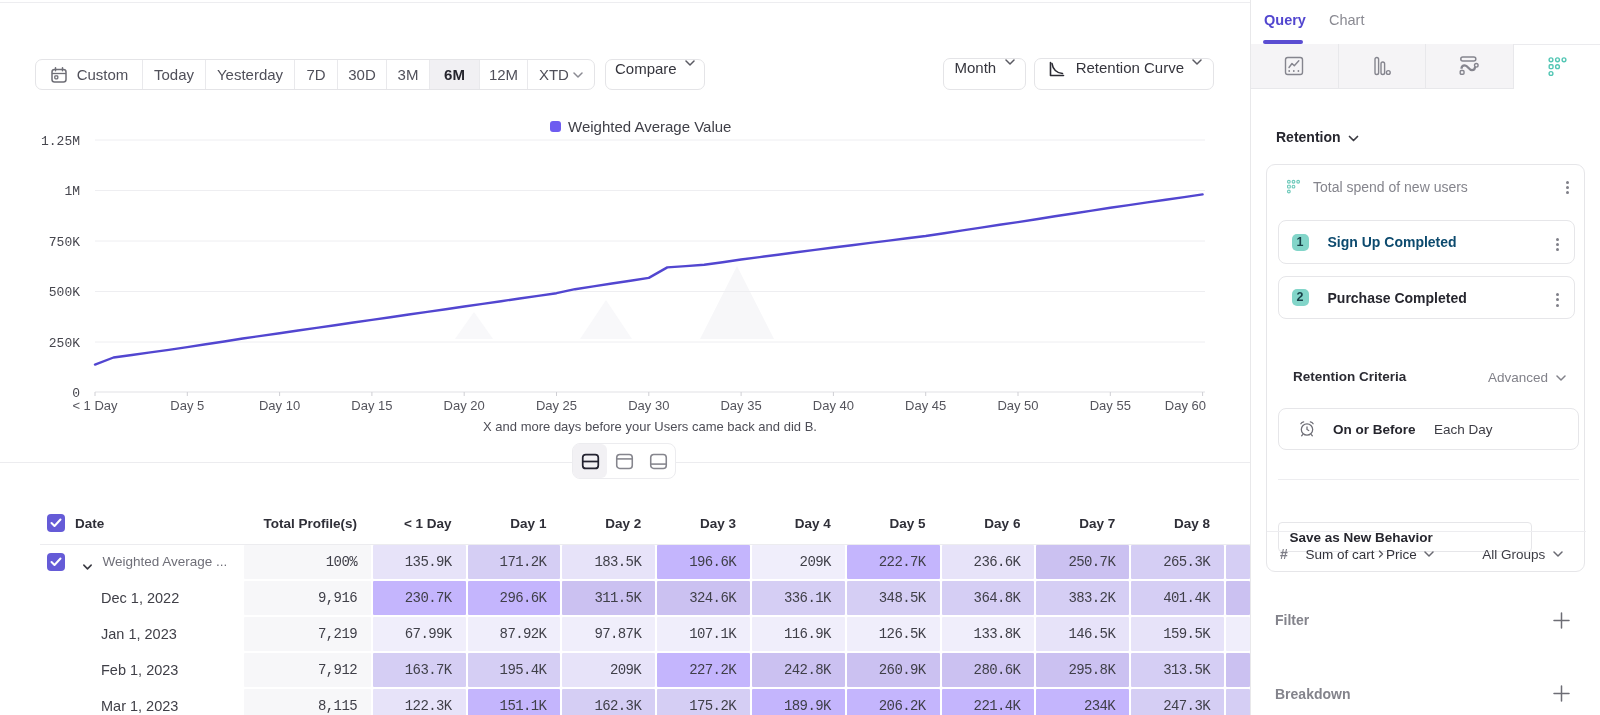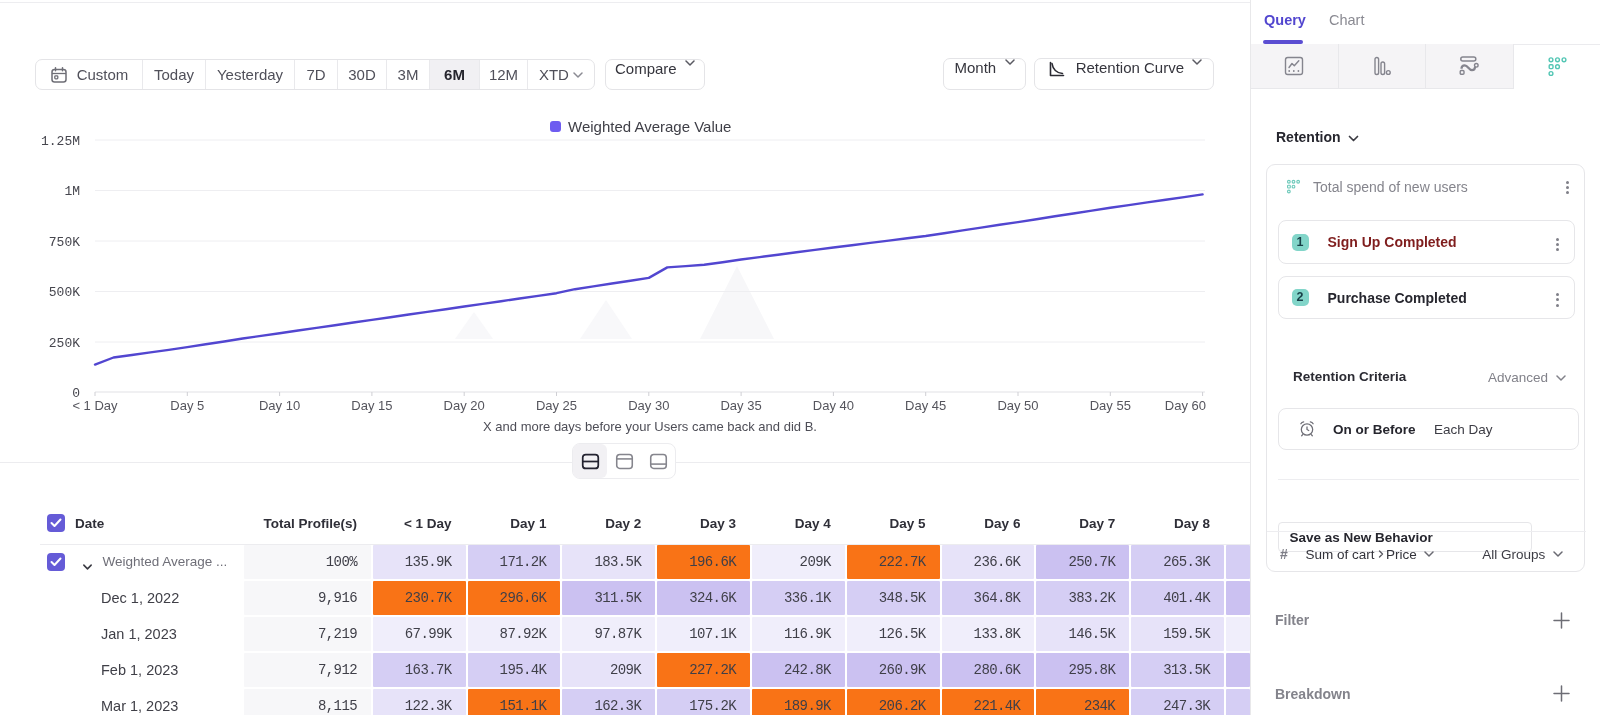--- a/index.html
+++ b/index.html
@@ -22,21 +22,21 @@
 #ltg { left:572px; top:443px; width:104px; height:36px; background:#fff; border:1px solid #ececef;
   border-radius:8px; display:flex; }
 #ltg .t { width:34px; height:34px; border-radius:6px; display:flex; align-items:center; justify-content:center; }
 
 #tbl { left:40px; top:505px; width:1210px; }
 .trow { position:relative; height:36px; }
 .cell { position:absolute; height:34px; top:0; border-radius:1px; }
 .num { font-family:Liberation Mono, monospace; font-size:14px; color:#3f3f48;
   text-align:right; padding-right:14px; line-height:34px; letter-spacing:-0.6px;}
 .hdr { font-size:13.5px; font-weight:700; color:#2f2f38; }
-.xl { background:#f0eefb; } .l { background:#e7e3f9; } .lm { background:#f97316;padding-left:8px; }
+.xl { background:#f0eefb; } .l { background:#e7e3f9; } .lm { background:#c4b5fd;padding-left:8px; }
 .m { background:#d5cef4; } .md { background:#cbc1f1; } .gp { background:#f7f7f9; }
 .cb { width:18px; height:18px; border-radius:4px; background:#655bd7; position:absolute; }
 .cb svg { position:absolute; left:3px; top:4px; }
 
 #side { left:1250px; top:0; width:350px; height:715px; border-left:1px solid #e8e8ea; background:#fff; }
 .icontab { position:absolute; top:44px; height:45px; background:#f5f4f6;
   border-right:1px solid #e8e8eb; border-bottom:1px solid #e8e8eb;
   display:flex; align-items:center; justify-content:center; }
 .card { border:1px solid #e6e6e9; border-radius:9px; background:#fff; }
 .kebab { width:3px; }
@@ -316,21 +316,21 @@
           <circle cx="4" cy="17.5" r="1.9"></circle>
         </svg>
       <div class="abs" style="left:46px;top:14.5px;font-size:14px;color:#85858d;">Total spend of new users</div>
       <div class="abs kebab" style="left:299px;top:14px;">
           <div></div>
           <div></div>
           <div></div>
         </div>
       <div class="abs card" style="left:11px;top:55.5px;width:297px;height:43.5px;border-radius:8px;">
         <div class="badge" style="left:12.5px;top:12.5px;">1</div>
-        <div class="abs" style="left:48.5px;top:0;line-height:43px;font-size:14px;font-weight:700;color:#7f1d1d;">Sign Up Completed</div>
+        <div class="abs" style="left:48.5px;top:0;line-height:43px;font-size:14px;font-weight:700;color:#0c4a6e;">Sign Up Completed</div>
         <div class="abs kebab" style="left:277px;top:14.5px;">
             <div></div>
             <div></div>
             <div></div>
           </div>
       </div>
       <div class="abs card" style="left:11px;top:111px;width:297px;height:43.5px;border-radius:8px;">
         <div class="badge" style="left:12.5px;top:12.5px;">2</div>
         <div class="abs" style="left:48.5px;top:0;line-height:43px;font-size:14px;font-weight:700;color:#26262e;">Purchase Completed</div>
         <div class="abs kebab" style="left:277px;top:14.5px;">

